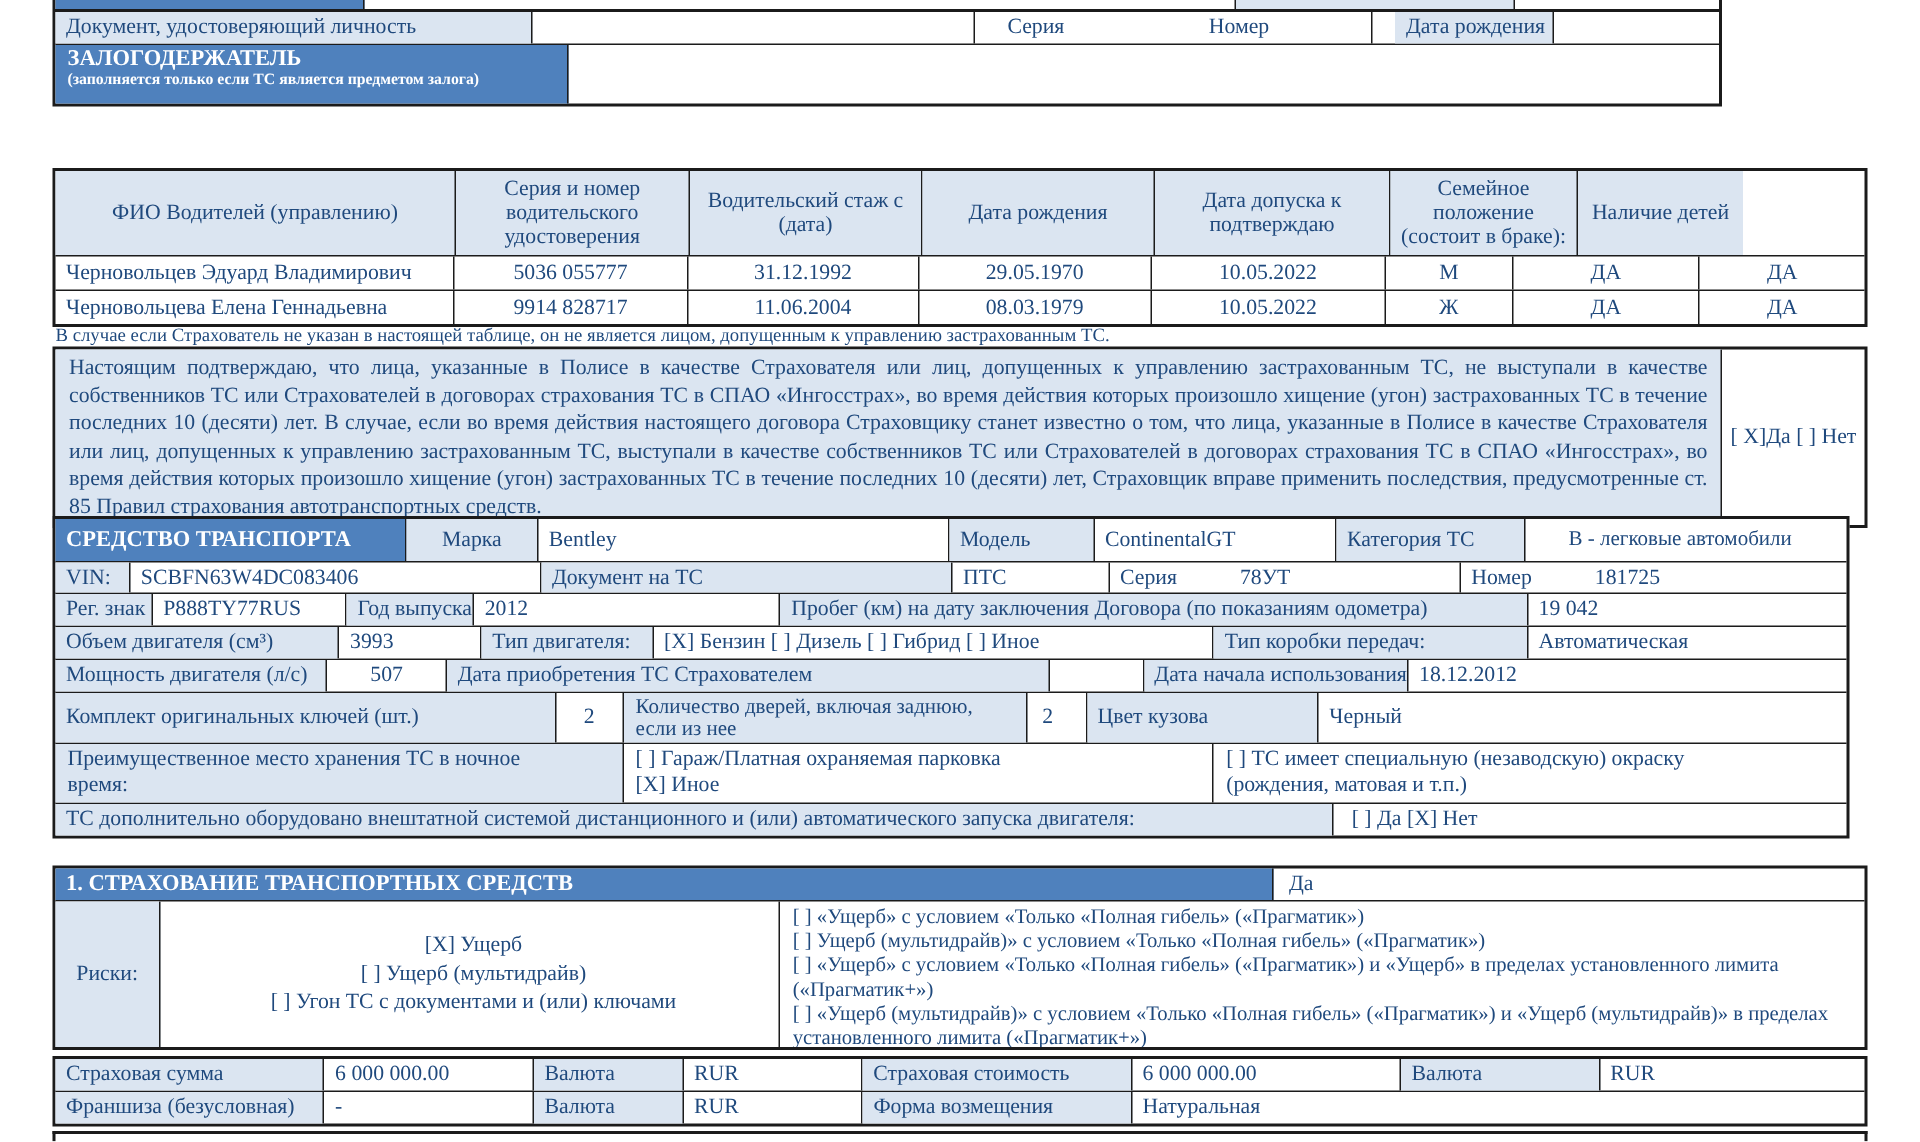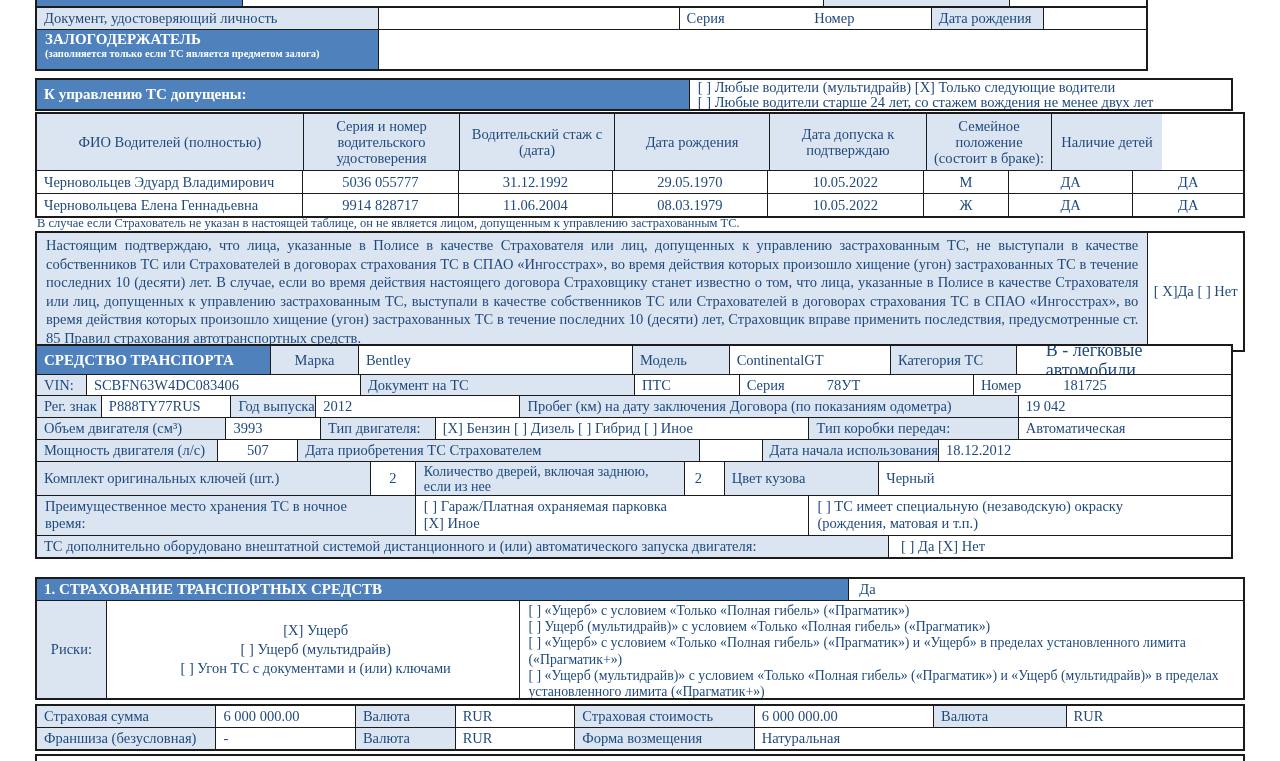--- a/index.html
+++ b/index.html
@@ -31,50 +31,41 @@
 
   <div style="position:absolute;left:35px;top:0;width:1113px;height:6px;box-sizing:border-box;
               border-left:2px solid #1b1b1b;border-right:2px solid #1b1b1b;display:flex;">
     <div style="width:205px;background:#4f81bd;border-right:1px solid #1b1b1b;"></div>
     <div style="width:580px;border-right:1px solid #1b1b1b;"></div>
     <div style="width:185px;background:#dbe5f1;border-right:1px solid #1b1b1b;"></div>
     <div style="flex:1;"></div>
   </div>
 
   <div class="tbl" style="left:35px;top:6px;width:1113px;">
-    <div class="r" style="height:21px;">
+    <div class="r" style="height:21px;gap:15px;">
       <div class="c lt" style="width:343px;">Документ, удостоверяющий личность</div>
       <div class="c" style="width:302px;"></div>
       <div class="c" style="width:128px;border-right:none;">Серия</div>
       <div class="c" style="width:125px;">Номер</div>
       <div class="c lt" style="width:113px;">Дата рождения</div>
       <div class="c" style="width:102px;"></div>
     </div>
     <div class="r" style="height:39px;">
       <div class="c bl blk" style="width:343px;padding-top:1px;">
         <div>ЗАЛОГОДЕРЖАТЕЛЬ</div>
         <div class="sm">(заполняется только если ТС является предметом залога)</div>
       </div>
       <div class="c" style="width:770px;"></div>
     </div>
   </div>
 
-  <div class="tbl" style="left:35px;top:78px;width:1198px;height:33px;">
-    <div class="r" style="height:29px;">
-      <div class="c bl" style="width:655px;">К управлению ТС допущены:</div>
-      <div class="c blk" style="width:543px;padding:0 8px;line-height:14.5px;display:block;">
-        <div>[  ] Любые водители (мультидрайв) [X] Только следующие водители</div>
-        <div>[  ] Любые водители старше 24 лет, со стажем вождения не менее двух лет</div>
-      </div>
-    </div>
-  </div>
 
   <div class="tbl" style="left:35px;top:112px;width:1210px;">
     <div class="r" style="height:56px;">
-      <div class="c lt ctr wrap" style="width:267px;">ФИО Водителей (полностью)</div>
+      <div class="c lt ctr wrap" style="width:267px;">ФИО Водителей (управлению)</div>
       <div class="c lt ctr wrap" style="width:156px;">Серия и номер водительского удостоверения</div>
       <div class="c lt ctr wrap" style="width:155px;">Водительский стаж с (дата)</div>
       <div class="c lt ctr wrap" style="width:155px;">Дата рождения</div>
       <div class="c lt ctr wrap" style="width:157px;">Дата допуска к подтверждаю</div>
       <div class="c lt ctr wrap" style="width:125px;">Семейное положение (состоит в браке):</div>
       <div class="c lt ctr wrap" style="width:110px;">Наличие детей</div>
     </div>
     <div class="r" style="height:22px;">
       <div class="c" style="width:267px;">Черновольцев Эдуард Владимирович</div>
       <div class="c ctr" style="width:156px;">5036 055777</div>
@@ -107,21 +98,21 @@
   </div>
 
   <div class="tbl" style="left:35px;top:344px;width:1198px;">
     <div class="r" style="height:28px;">
       <div class="c bl" style="width:235px;">СРЕДСТВО ТРАНСПОРТА</div>
       <div class="c lt ctr" style="width:88px;">Марка</div>
       <div class="c" style="width:275px;">Bentley</div>
       <div class="c lt" style="width:97px;">Модель</div>
       <div class="c" style="width:162px;">ContinentalGT</div>
       <div class="c lt" style="width:126px;">Категория ТС</div>
-      <div class="c wrap" style="width:215px;font-size:18px;padding-left:29px;">В - легковые автомобили</div>
+      <div class="c wrap" style="width:215px;font-size:14px;padding-left:29px;">В - легковые автомобили</div>
     </div>
     <div class="r" style="height:20px;">
       <div class="c lt" style="width:50px;">VIN:</div>
       <div class="c" style="width:275px;">SCBFN63W4DC083406</div>
       <div class="c lt" style="width:275px;">Документ на ТС</div>
       <div class="c" style="width:105px;">ПТС</div>
       <div class="c" style="width:235px;">
         <span>Серия</span>
           <span class="gap"></span>
         <span>78УТ</span>

